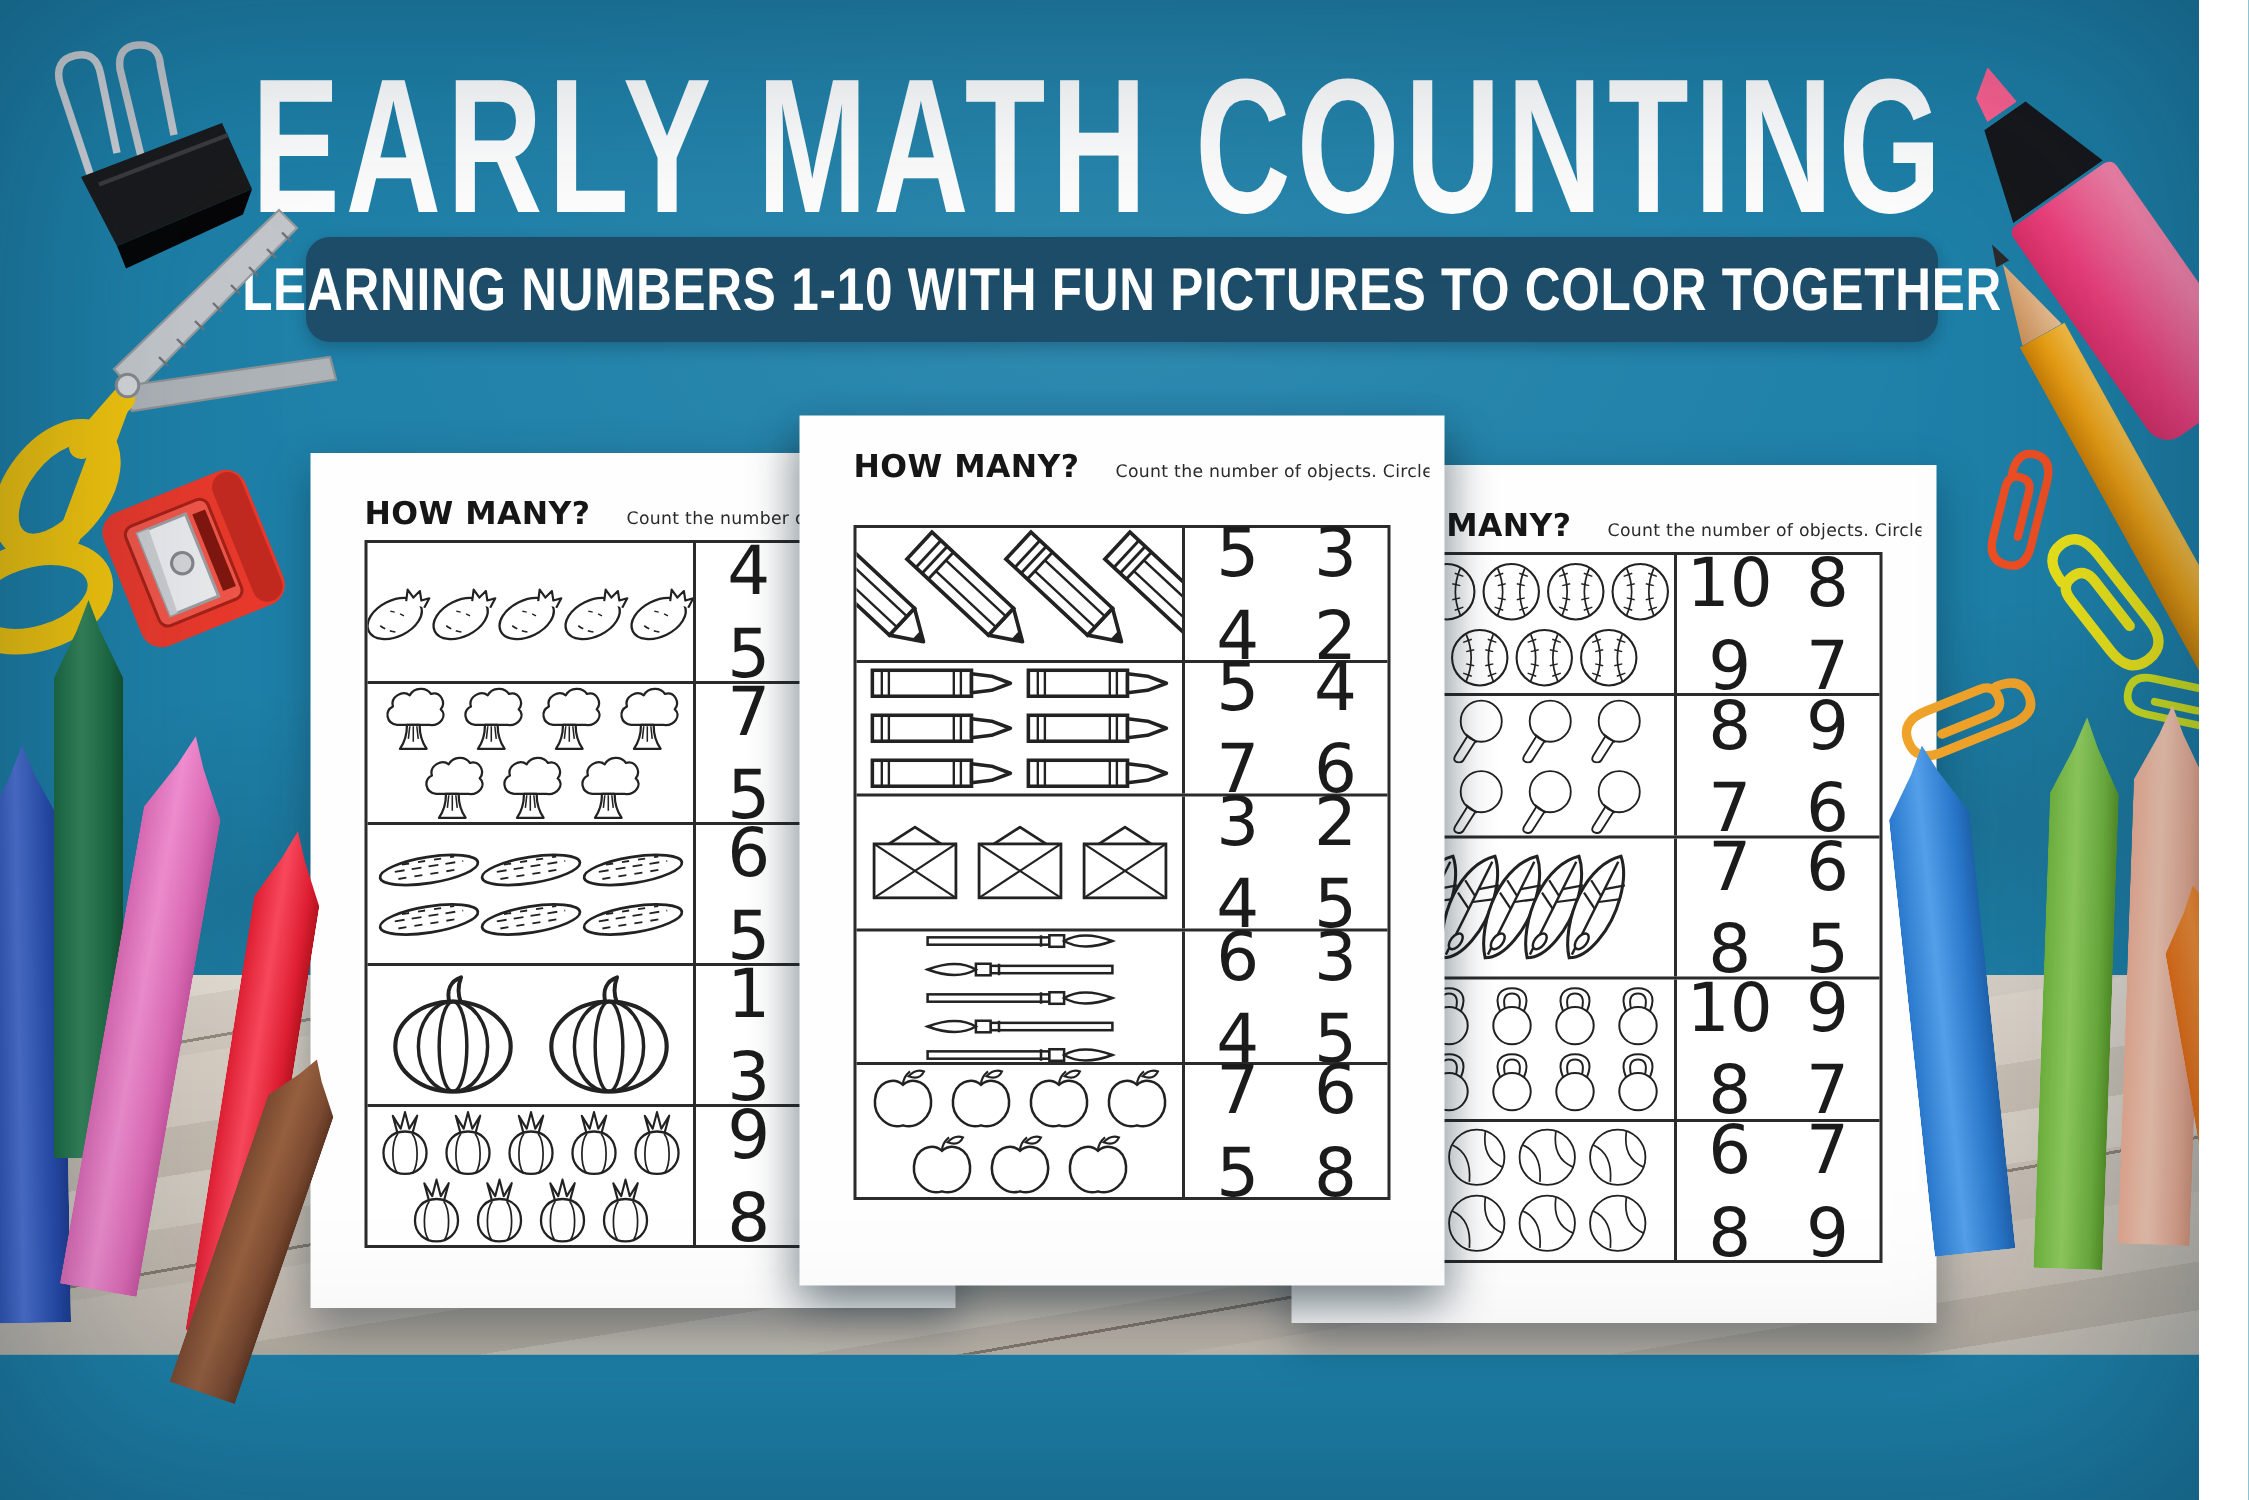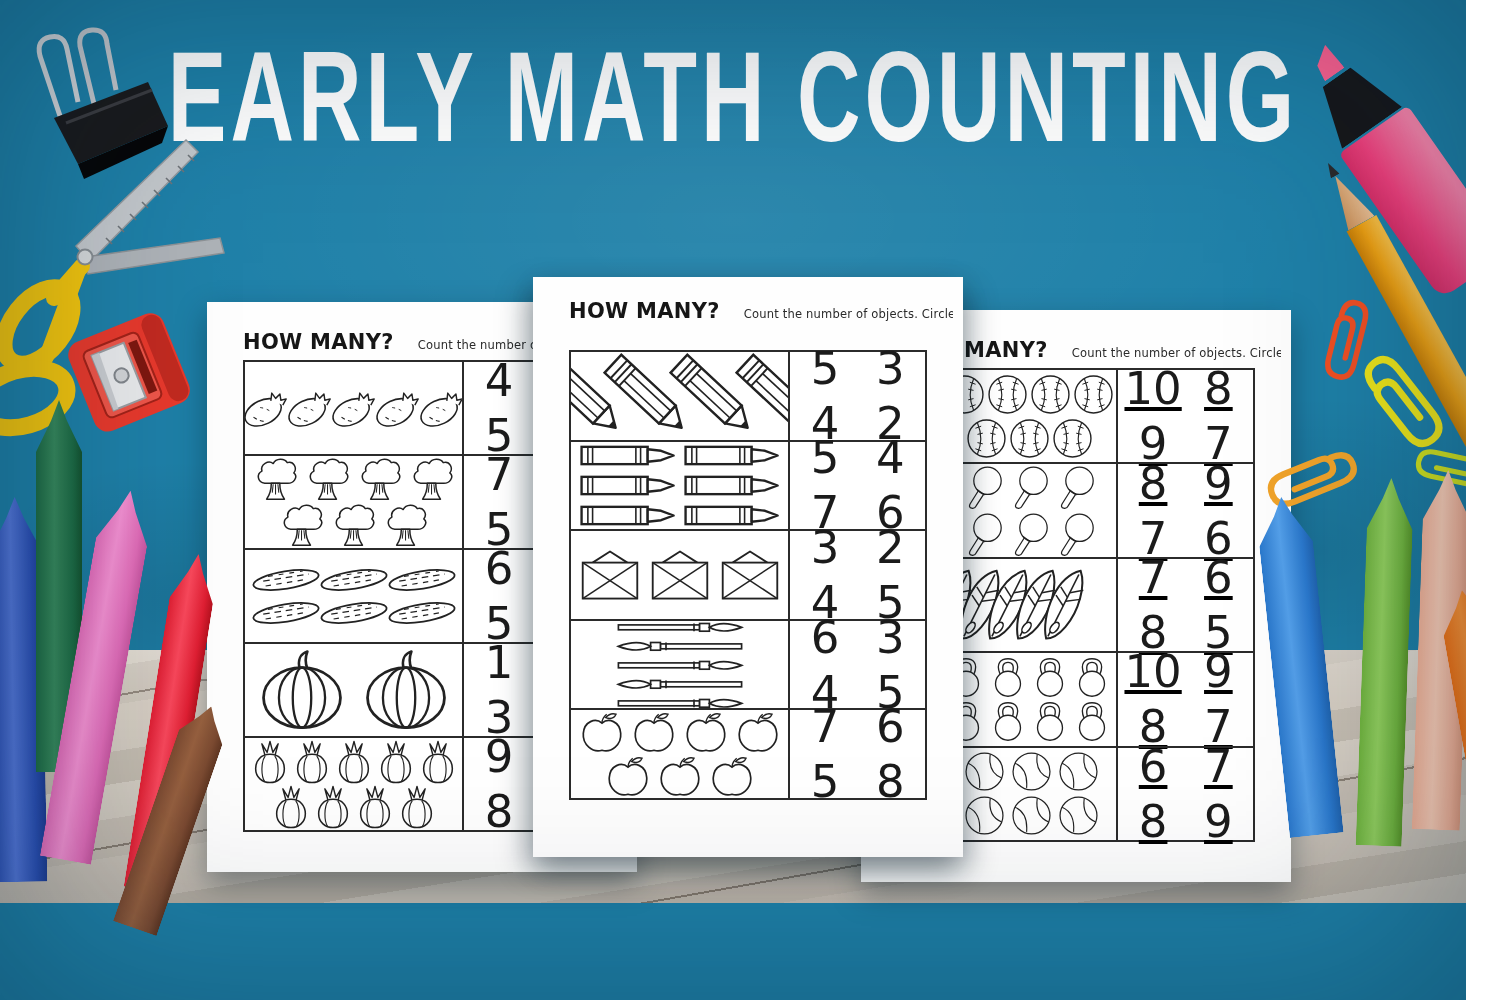--- a/index.html
+++ b/index.html
@@ -44,21 +44,21 @@
     font-family:"DejaVu Sans",sans-serif;white-space:nowrap;overflow:hidden;}
   .page-left  .ws-head{top:28px;}
   .page-center .ws-head{top:22px;}
   .page-right .ws-head{top:28px;}
   .ws-heading{font-weight:bold;font-size:21px;color:#161616;letter-spacing:.3px;}
   .ws-instructions{font-size:11.5px;color:#2a2a2a;letter-spacing:.2px;}
   .ws-table{position:absolute;left:36px;right:36px;border:2.5px solid #2b2b2b;
     display:flex;flex-direction:column;background:#fff;}
   .page-left  .ws-table{top:58px;height:468px;}
   .page-center .ws-table{top:73px;height:446px;}
-  .page-right .ws-table{top:58px;height:470px;text-decoration:underline;}
+  .page-right .ws-table{top:58px;height:470px;}
   .ws-row{flex:1;display:flex;min-height:0;}
   .ws-row + .ws-row{border-top:2px solid #2b2b2b;}
   .ws-pics{width:62%;border-right:2px solid #2b2b2b;box-sizing:border-box;
     display:flex;flex-direction:column;justify-content:center;align-items:center;
     gap:1px;padding:3px 6px;overflow:hidden;}
   .pic-line{display:flex;justify-content:center;align-items:center;}
   .pic{flex:none;}
   .ws-nums{flex:1;display:flex;flex-direction:column;justify-content:center;gap:10px;padding:0 2px;}
   .num-line{display:flex;}
   .num{width:50%;text-align:center;font-family:"DejaVu Sans",sans-serif;
@@ -334,20 +334,23 @@
     </div>
   <div class="clip clip-d">
       <svg viewBox="0 0 44 90">
         <use href="#sym-clip"></use>
       </svg>
     </div>
 
   <div class="title">
     <span>EARLY MATH COUNTING</span>
   </div>
+  <div class="banner">
+    <span>LEARNING NUMBERS 1-10 WITH FUN PICTURES TO COLOR TOGETHER</span>
+  </div>
 
   <div class="page page-left">
     <div class="ws-head">
       <span class="ws-heading">HOW MANY?</span>
       <span class="ws-instructions">Count the number of objects. Circle the correct number.</span>
     </div>
     <div class="ws-table">
         <div class="ws-row">
           <div class="ws-pics pics-eggplant">
             <div class="pic-line">

